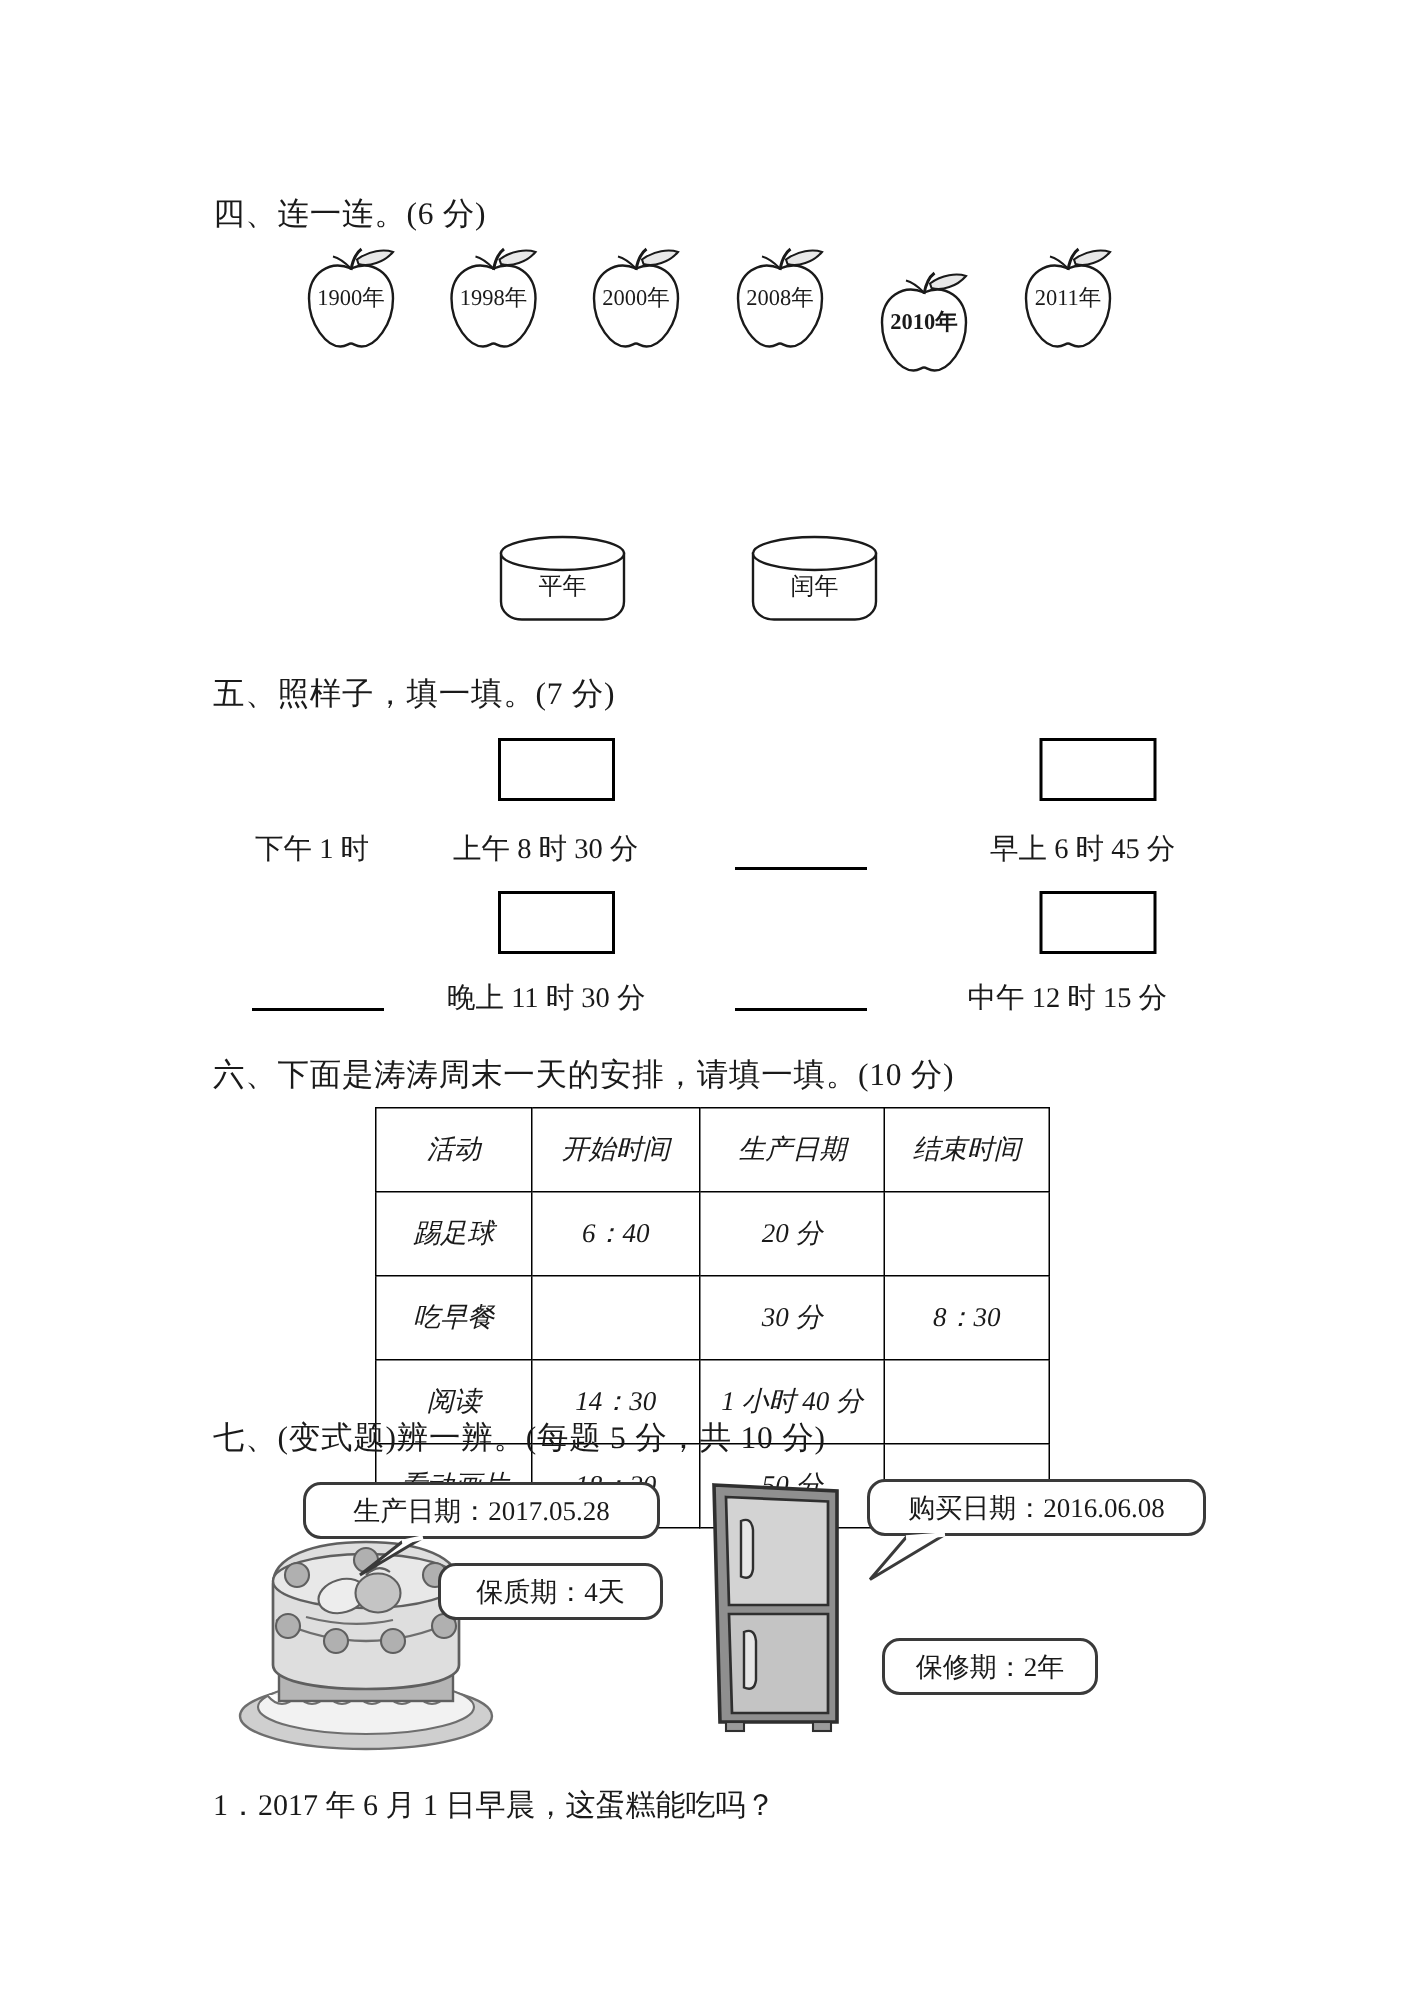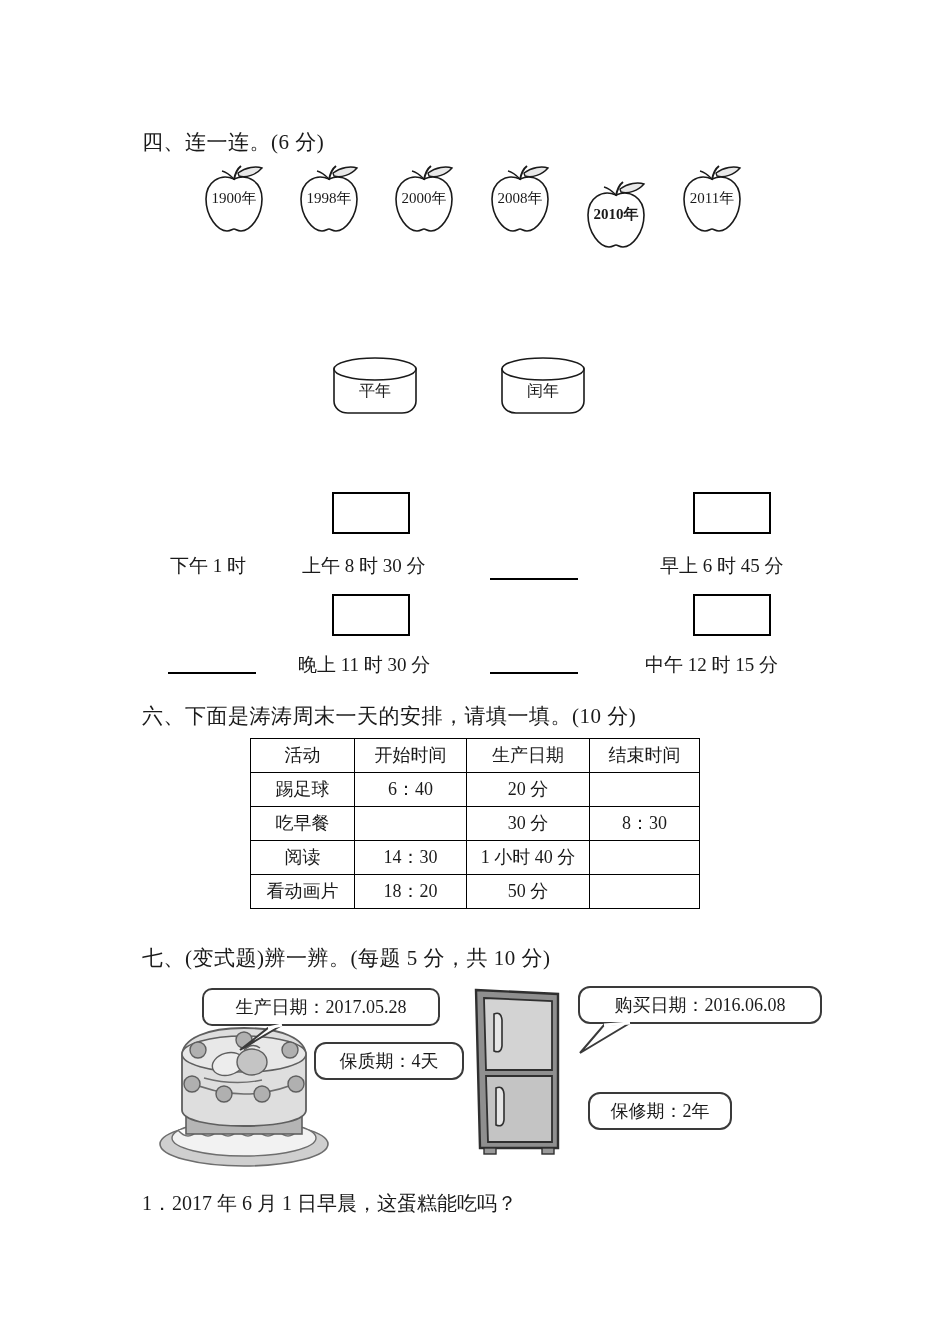--- a/index.html
+++ b/index.html
@@ -81,23 +81,24 @@
     left: 250px;
     top: 738px;
     width: 450px;
     border-collapse: collapse;
     font-size: 18px;
   }
   table.sched td, table.sched th {
     border: 1.5px solid #000;
     text-align: center;
     font-weight: normal;
-    padding: 3px 2px;
+    padding: 14px 2px;
     height: 27px;
     line-height: 1.15;
+    font-style: italic;
   }
   table.sched .c0 { width: 104px; }
   table.sched .c1 { width: 112px; }
   table.sched .c2 { width: 124px; }
   table.sched .c3 { width: 110px; }
   .wrapcell { line-height: 1.05; }
 
   
   .bubble {
     position: absolute;
@@ -200,20 +201,21 @@
   </div>
 
   <div class="basket" style="left:498px;top:355px;">
     <svg width="90" height="62" viewBox="0 0 90 62">
       <path d="M4 14 L4 46 C4 53 10 58 18 58 L72 58 C80 58 86 53 86 46 L86 14 Z" fill="#fff" stroke="#1a1a1a" stroke-width="1.6"></path>
       <ellipse cx="45" cy="14" rx="41" ry="11" fill="#fff" stroke="#1a1a1a" stroke-width="1.6"></ellipse>
     </svg>
     <div class="basket-label">闰年</div>
   </div>
 
+  <div class="sec-head" style="top:448px;">五、照样子，填一填。(7 分)</div>
 
   <div class="time-text" style="left:170px;top:553px;">下午 1 时</div>
 
   <div class="ansbox" style="left:332px;top:492px;"></div>
   <div class="time-text" style="left:302px;top:553px;">上午 8 时 30 分</div>
 
   <div class="blank-line" style="left:490px;top:578px;width:88px;"></div>
 
   <div class="ansbox" style="left:693px;top:492px;"></div>
   <div class="time-text" style="left:660px;top:553px;">早上 6 时 45 分</div>
@@ -283,47 +285,47 @@
       <circle cx="46" cy="28" r="8" fill="#b0b0b0" stroke="#5f5f5f" stroke-width="1.4"></circle>
       <circle cx="92" cy="18" r="8" fill="#b0b0b0" stroke="#5f5f5f" stroke-width="1.4"></circle>
       <circle cx="138" cy="28" r="8" fill="#b0b0b0" stroke="#5f5f5f" stroke-width="1.4"></circle>
       <ellipse cx="76" cy="42" rx="16" ry="11" fill="#ededed" stroke="#5f5f5f" stroke-width="1.4" transform="rotate(-16 76 42)"></ellipse>
       <ellipse cx="100" cy="40" rx="15" ry="13" fill="#c4c4c4" stroke="#5f5f5f" stroke-width="1.4"></ellipse>
       <path d="M92 28 q8 -8 16 -2" fill="none" stroke="#5f5f5f" stroke-width="1.4"></path>
       <path d="M52 56 q30 8 58 2" fill="none" stroke="#6e6e6e" stroke-width="1.4"></path>
     </svg>
   </div>
 
-  <div class="bubble" style="left:202px;top:988px;width:238px;height:38px;border-radius:10px;">
+  <div class="bubble" style="left:202px;top:988px;width:238px;height:38px;">
     <span>生产日期：2017.05.28</span>
   </div>
   <div class="tail" style="left:238px;top:1024px;">
     <svg width="56" height="28" viewBox="0 0 56 28">
       <path d="M44 1 L2 26 L30 4 Z" fill="#fff" stroke="#3a3a3a" stroke-width="2"></path>
       <path d="M44 1 L30 4" stroke="#fff" stroke-width="3"></path>
     </svg>
   </div>
 
-  <div class="bubble" style="left:314px;top:1042px;width:150px;height:38px;">
+  <div class="bubble" style="left:292px;top:1042px;width:150px;height:38px;">
     <span>保质期：4天</span>
   </div>
 
   <div class="abs" style="left:466px;top:984px;width:104px;height:172px;">
     <svg width="104" height="172" viewBox="0 0 104 172">
       <path d="M10 6 L92 10 L92 164 L14 164 Z" fill="#8f8f8f" stroke="#2f2f2f" stroke-width="2.4"></path>
       <path d="M18 14 L86 17 L86 86 L20 86 Z" fill="#d3d3d3" stroke="#2f2f2f" stroke-width="1.8"></path>
       <path d="M20 92 L86 92 L86 158 L22 158 Z" fill="#c4c4c4" stroke="#2f2f2f" stroke-width="1.8"></path>
       <path d="M28 30 q7 -3 8 6 l0 26 q-1 8 -8 5 Z" fill="#e6e6e6" stroke="#2f2f2f" stroke-width="1.6"></path>
       <path d="M30 104 q7 -3 8 6 l0 26 q-1 8 -8 5 Z" fill="#e6e6e6" stroke="#2f2f2f" stroke-width="1.6"></path>
       <rect x="18" y="164" width="12" height="6" fill="#9a9a9a" stroke="#2f2f2f" stroke-width="1.4"></rect>
       <rect x="76" y="164" width="12" height="6" fill="#9a9a9a" stroke="#2f2f2f" stroke-width="1.4"></rect>
     </svg>
   </div>
 
-  <div class="bubble" style="left:578px;top:986px;width:244px;height:38px;">
+  <div class="bubble" style="left:578px;top:986px;width:226px;height:38px;">
     <span>购买日期：2016.06.08</span>
   </div>
   <div class="tail" style="left:578px;top:1022px;">
     <svg width="60" height="34" viewBox="0 0 60 34">
       <path d="M52 1 L2 31 L26 3 Z" fill="#fff" stroke="#3a3a3a" stroke-width="2"></path>
       <path d="M52 1 L26 3" stroke="#fff" stroke-width="3"></path>
     </svg>
   </div>
 
   <div class="bubble" style="left:588px;top:1092px;width:144px;height:38px;">

